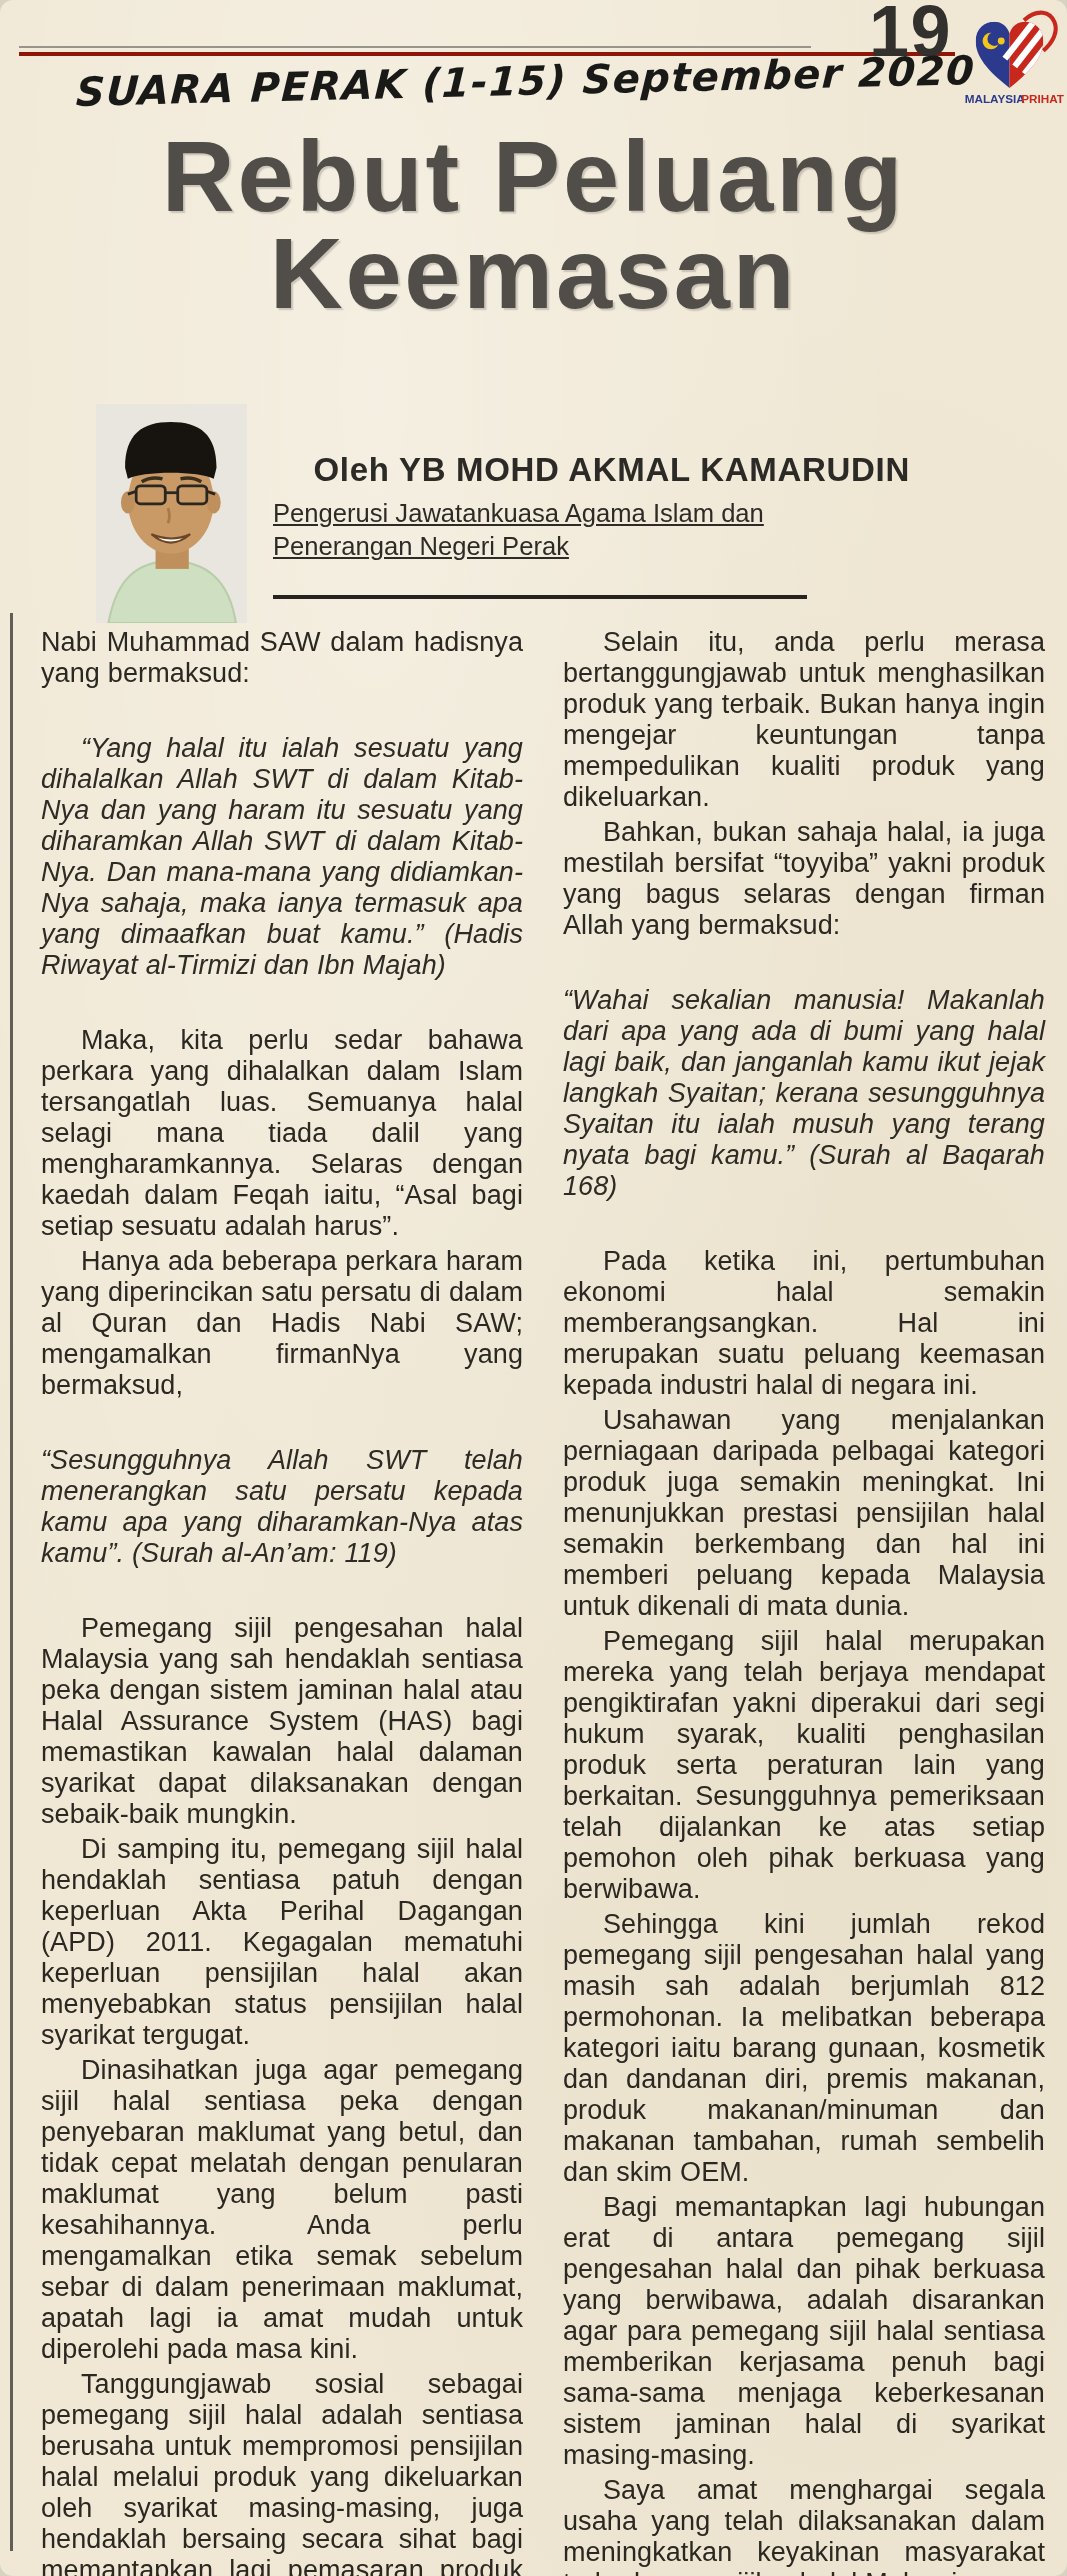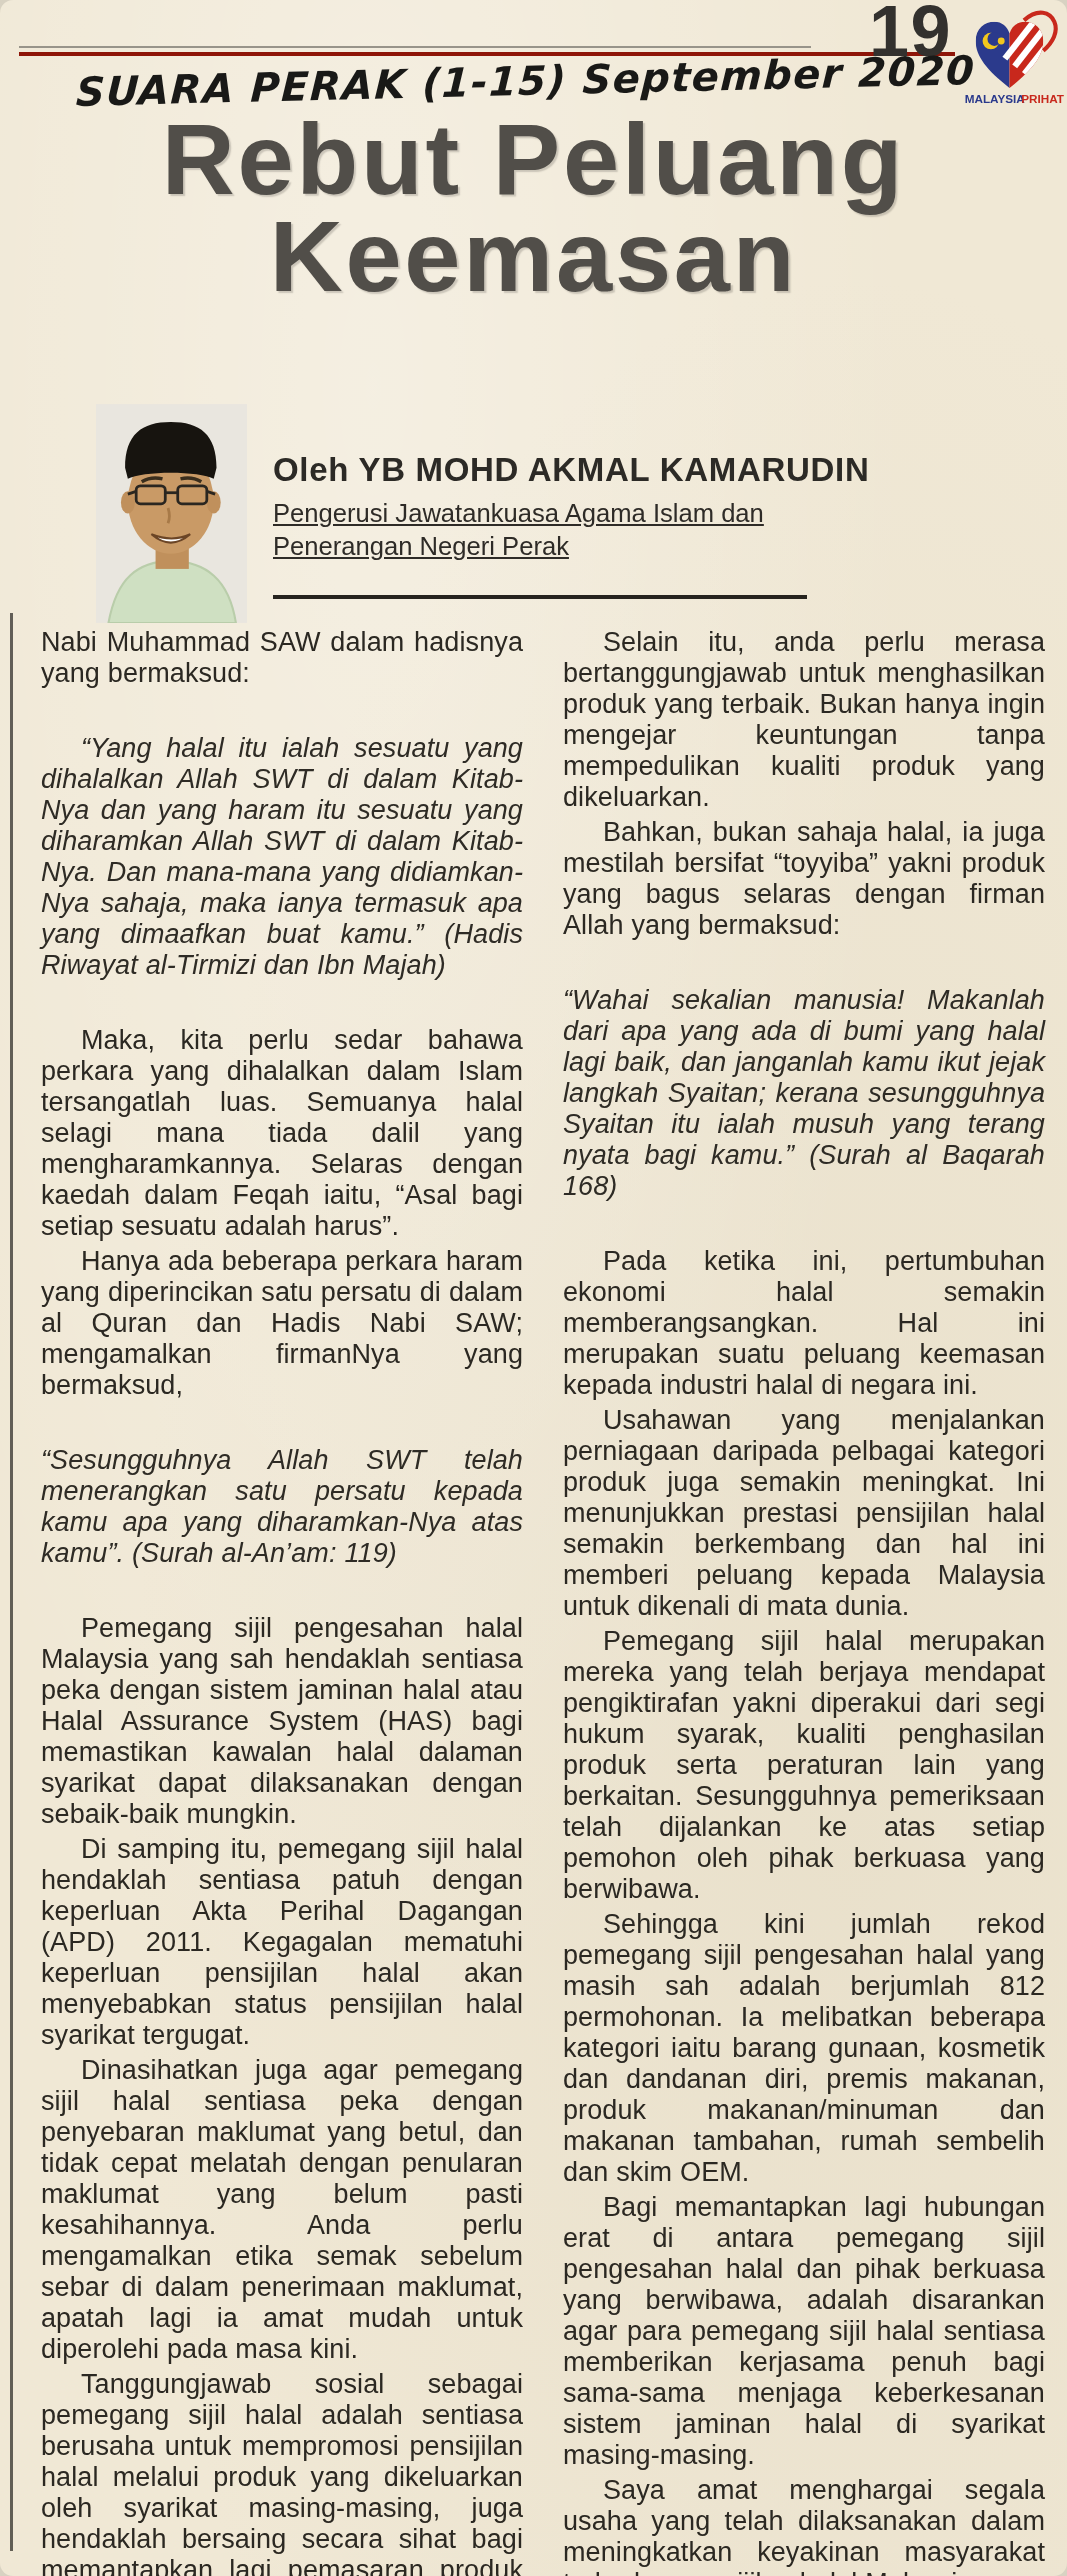--- a/index.html
+++ b/index.html
@@ -14,28 +14,28 @@
   .top-gray-line{position:absolute;left:19.4px;top:46px;width:792px;height:2.1px;background:#98948a;}
   .top-red-line{position:absolute;left:19.4px;top:52px;width:936px;height:4.2px;background:#8e1508;}
   .page-number{position:absolute;left:869px;top:-9.7px;font-size:72px;font-weight:bold;
                color:#33312e;letter-spacing:1.4px;font-family:"Liberation Sans",sans-serif;}
   .handwriting{position:absolute;left:76px;top:58px;width:893px;font-size:40px;font-weight:600;
                font-style:italic;color:#191917;transform:rotate(-1.4deg) skewX(-4deg);
                font-family:"DejaVu Sans",sans-serif;letter-spacing:1.4px;white-space:nowrap;}
   .logo{position:absolute;left:955px;top:1.4px;width:109px;height:116px;}
 
   
-  .title{position:absolute;left:35px;top:111px;width:997px;text-align:center;font-weight:bold;
+  .title{position:absolute;left:35px;top:128px;width:997px;text-align:center;font-weight:bold;
          color:#514e49;font-size:101px;line-height:97px;letter-spacing:2.8px;
          text-shadow:2.1px 2.1px 1.4px rgba(60,55,50,0.22);}
 
   
   .photo{position:absolute;left:96px;top:404px;width:151px;height:219px;}
   .byline{position:absolute;left:273px;top:451px;width:637px;}
-  .byline .author{font-size:33px;font-weight:bold;color:#2c2a26;letter-spacing:0.7px;}
+  .byline .author{font-size:33px;font-weight:bold;color:#2c2a26;letter-spacing:0.7px;text-align:right;}
   .byline .role{font-size:25.6px;color:#2e2b27;line-height:33px;margin-top:8.3px;text-decoration:underline;}
   .byline-rule{position:absolute;left:273px;top:595px;width:534px;height:4.2px;background:#26231e;}
 
   
   .left-rule{position:absolute;left:10.4px;top:613px;width:2.8px;height:1938px;background:rgba(42,40,36,0.72);}
   .article-body{position:absolute;left:37px;top:623px;width:1012px;display:flex;gap:32px;}
   .col{flex:1;min-width:0;}
   .para{margin:4px;font-size:27px;line-height:31px;text-align:justify;color:#2b2822;
         letter-spacing:0.1px;word-spacing:0.3px;}
   .para.indent{text-indent:40px;}

